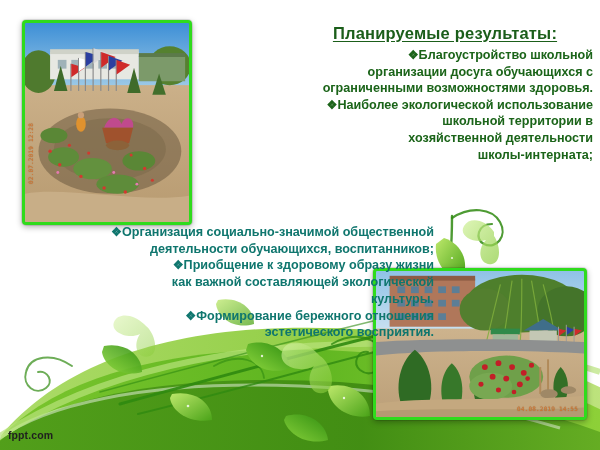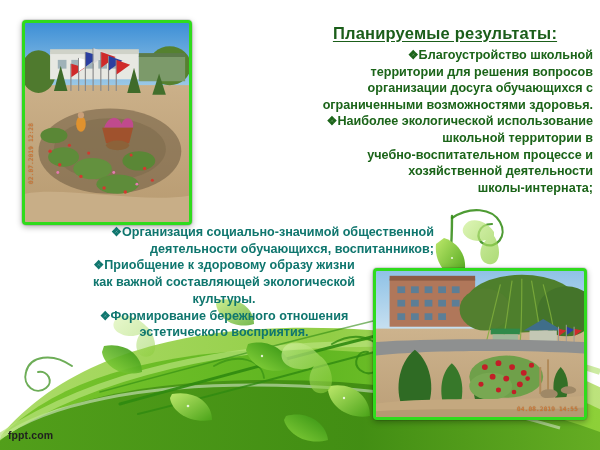--- a/index.html
+++ b/index.html
@@ -113,21 +113,21 @@
     color: #0f766e;
     font-size: 12.6px;
     font-weight: bold;
     line-height: 1.33;
   }
 
   .para { margin: 0; }
   .para + .para { margin-top: 0px; }
   .ctr  { text-align: right; }
   .rgt  { text-align: right; }
-  .lft  { text-align: center; }
+  .lft  { text-align: right; }
 
   .bullet {
     font-size: 12.2px;
     vertical-align: 0px;
   }
 
   .watermark {
     position: absolute;
     left: 8px;
     bottom: 9px;
@@ -414,37 +414,31 @@
   </div>
 
   <div class="title">Планируемые  результаты:</div>
 
   <div class="block-right">
 
     <p class="para ctr">
       <span class="bullet">❖</span><span>Благоустройство   школьной</span>
     </p>
     <p class="para rgt">
-      <span>территории для решения вопросов</span>
-    </p>
-    <p class="para rgt">
       <span>организации  досуга  обучающихся  с</span>
     </p>
     <p class="para rgt">
       <span>ограниченными  возможностями здоровья.</span>
     </p>
 
     <p class="para rgt">
       <span class="bullet">❖</span><span>Наиболее  экологической  использование</span>
     </p>
     <p class="para rgt">
       <span>школьной  территории  в</span>
-    </p>
-    <p class="para rgt">
-      <span>учебно-воспитательном   процессе и</span>
     </p>
     <p class="para rgt">
       <span>хозяйственной  деятельности</span>
     </p>
     <p class="para rgt">
       <span>школы-интерната;</span>
     </p>
   </div>
 
   <div class="block-lower">

